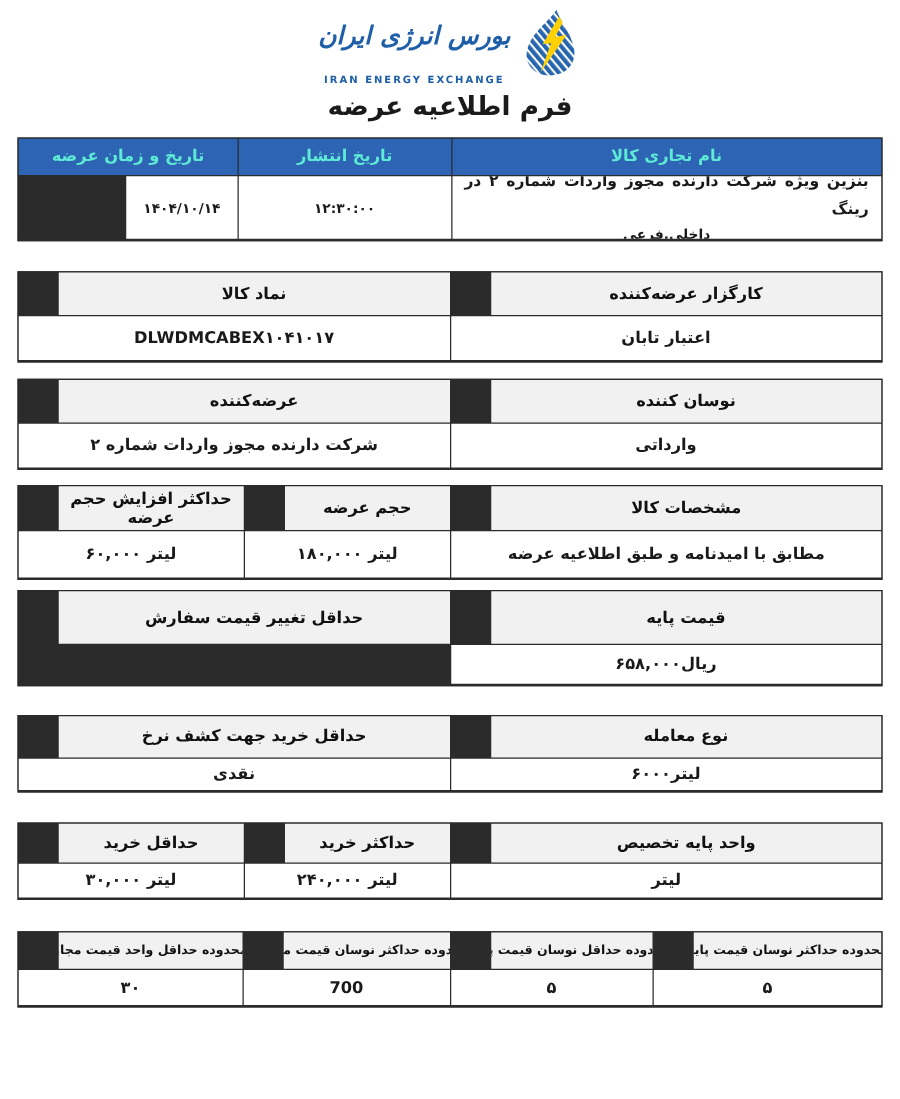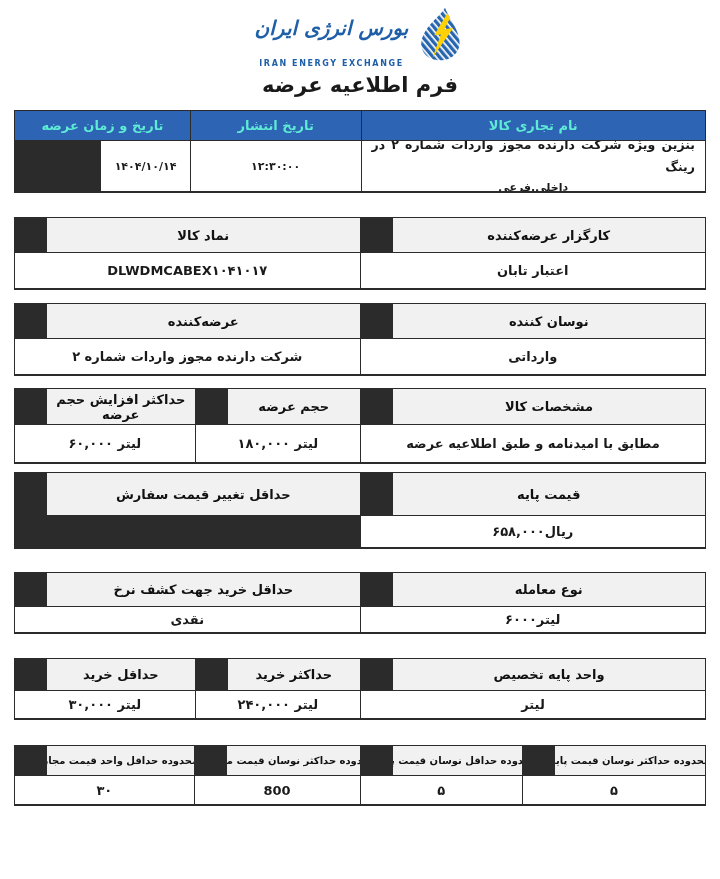--- a/index.html
+++ b/index.html
@@ -128,18 +128,18 @@
       <div class="cell">لیتر ۳۰,۰۰۰</div>
     </div>
 
     <div class="tbl t-8">
       <div class="cell hg">محدوده حداکثر نوسان قیمت پایه</div>
       <div class="cell hg">محدوده حداقل نوسان قیمت پایه</div>
       <div class="cell hg">محدوده حداکثر نوسان قیمت مجاز</div>
       <div class="cell hg">محدوده حداقل واحد قیمت مجاز</div>
       <div class="cell">۵</div>
       <div class="cell">۵</div>
-      <div class="cell">800</div>
+      <div class="cell">700</div>
       <div class="cell">۳۰</div>
     </div>
 
   </div>
 </div>
 
 </body></html>

